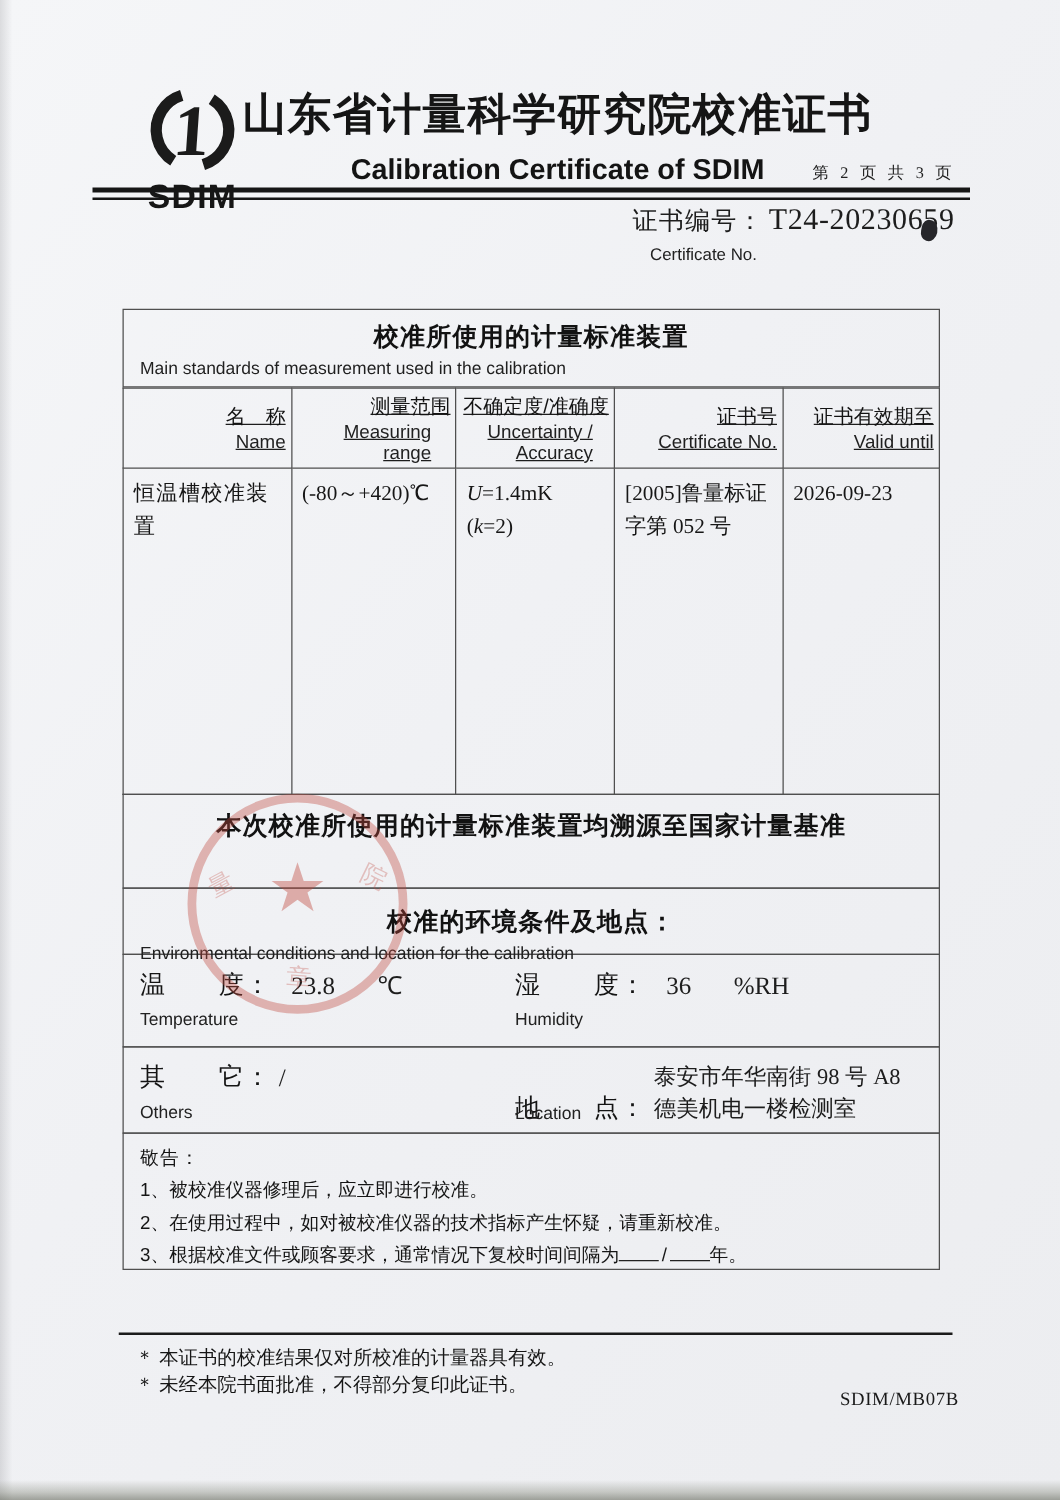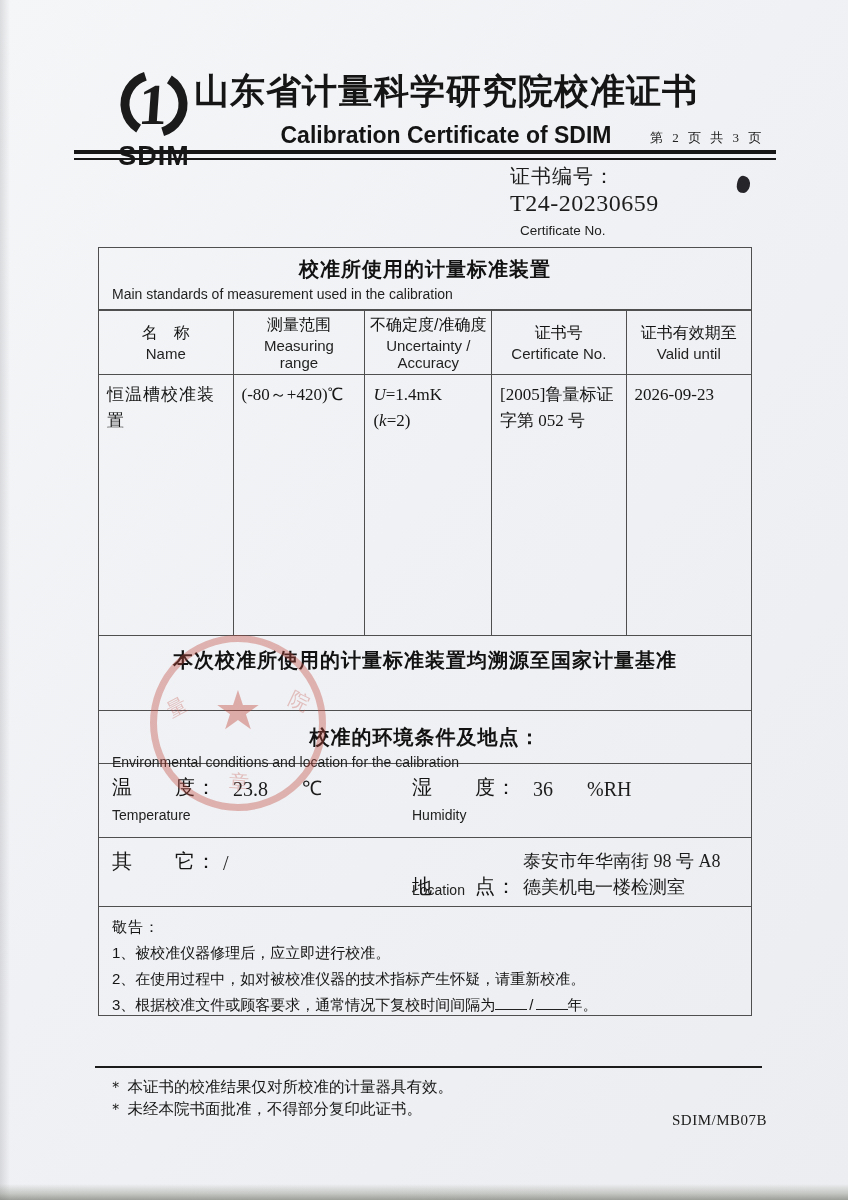--- a/index.html
+++ b/index.html
@@ -26,36 +26,36 @@
   .logo-text { font-weight:bold; font-size:27px; letter-spacing:1px; color:#161616; margin-top:-7px; }
   .title-block { position:absolute; left:190px; top:68px; width:512px; text-align:center; }
   .title-zh { font-family:"Liberation Serif", serif; font-weight:bold; font-size:35px; letter-spacing:1px; color:#151515; }
   .title-en { font-weight:bold; font-size:23px; margin-top:7px; color:#141414; }
   .page-info { position:absolute; left:650px; top:129px; font-family:"Liberation Serif", serif;
     font-size:13px; letter-spacing:3px; color:#222; white-space:nowrap; }
   .rule-double { position:absolute; left:74px; top:150px; width:702px; height:10px;
     border-top:4px solid #161616; border-bottom:2px solid #161616; }
 
   .cert-block { position:absolute; left:506px; top:163px; }
-  .cert-line { display:flex; align-items:baseline;flex-direction:column; }
+  .cert-line { display:flex; align-items:baseline; }
   .cert-label { font-size:20px; letter-spacing:1px; }
   .cert-number { font-family:"Liberation Serif", serif; font-size:24px; margin-left:4px; letter-spacing:.5px; }
   .cert-en { font-size:13.5px; margin-top:6px; margin-left:14px; color:#212121; }
 
   
   .content { position:absolute; left:98px; top:247px; width:654px; }
   .box { border:1px solid #4f4f4f; margin-top:-1px; }
   .box.first { margin-top:0; }
   .sec-zh { font-weight:bold; font-size:20px; letter-spacing:1px; color:#121212;text-align:center; }
   .sec-en { font-size:14px; margin-top:3px; color:#1f1f1f; }
   .box-sectitle { height:63px; padding:8px 13px; }
 
   table.std { width:100%; border-collapse:collapse; table-layout:fixed; }
   table.std th, table.std td { border:1px solid #4f4f4f; }
-  table.std th { height:64px; font-weight:normal; text-align:center; vertical-align:middle; padding:3px 4px; }
+  table.std th { height:64px; font-weight:normal; text-align:right; vertical-align:middle; padding:3px 4px;text-decoration:underline; }
   .th-zh { display:block; font-size:16px; color:#131313; }
   .th-en { display:block; font-size:15px; color:#1f1f1f; margin:1px auto 0; }
   .th-en.narrow { max-width:92px; }
   table.std td { height:261px; vertical-align:top; padding:7px 8px;
     font-family:"Liberation Serif", serif; font-size:17px; line-height:1.5; color:#161616; }
   td.td-name { letter-spacing:1px; }
   td.td-range { white-space:nowrap; font-size:16.5px; }
   .it { font-style:italic; }
 
   .box-trace { height:76px; padding:11px 13px; }
@@ -205,20 +205,21 @@
         <div class="env-en">Humidity</div>
       </div>
     </div>
 
     <div class="box box-envrow box-others">
       <div class="env-half-l">
         <div class="env-line">
           <span class="env-label">其　　它：</span>
           <span class="env-value tight">/</span>
         </div>
+        <div class="env-en">Others</div>
       </div>
       <div class="env-half-r">
         <div class="env-line">
           <span class="env-label">地　　点：</span>
           <span class="loc-val"><span>泰安市年华南街 98 号 A8</span><br><span>德美机电一楼检测室</span></span>
         </div>
         <div class="env-en" style="margin-top:-18px">Location</div>
       </div>
     </div>
 

